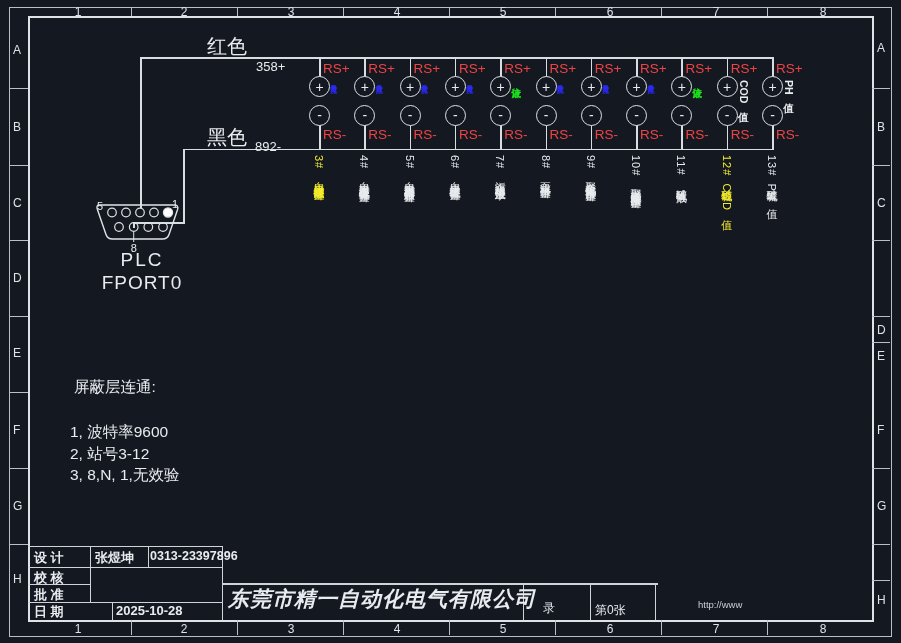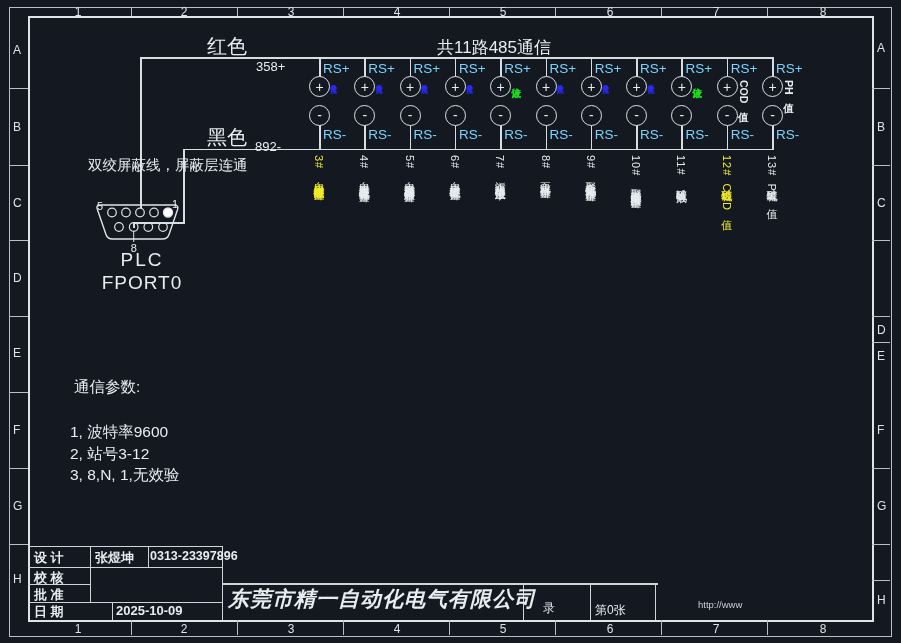--- a/index.html
+++ b/index.html
@@ -9,21 +9,21 @@
   .line{position:absolute;background:#d8dde1;}
   .frame{position:absolute;border:1px solid #b9bfc6;}
   .frame.inner{border:2px solid #dfe3e7;}
   .rulnum{position:absolute;font-size:12px;color:#dfe3e7;transform:translateX(-50%);}
   .rulletter{position:absolute;font-size:12px;color:#dfe3e7;transform:translateY(-50%);}
   .tick-v{position:absolute;width:1px;background:#b9bfc6;}
   .tick-h{position:absolute;height:1px;background:#b9bfc6;}
   .lbl{position:absolute;white-space:nowrap;}
   .channel{position:absolute;top:0;width:46px;height:330px;}
   .ch-vline{position:absolute;left:22px;width:1.5px;background:#d8dde1;}
-  .rs{position:absolute;left:26px;font-size:13.5px;color:#7dd3fc;white-space:nowrap;}
+  .rs{position:absolute;left:26px;font-size:13.5px;color:#ef4444;white-space:nowrap;}
   .terminal{position:absolute;left:12px;width:21px;height:21px;border:1.5px solid #dfe3e7;
             border-radius:50%;box-sizing:border-box;background:#141821;display:flex;
             align-items:center;justify-content:center;font-size:14px;line-height:1;color:#e8ecef;}
   .tag{position:absolute;left:33px;top:80px;writing-mode:vertical-rl;text-orientation:mixed;
        line-height:1.05;white-space:nowrap;font-weight:bold;}
   .devlbl{position:absolute;left:16px;top:155px;writing-mode:vertical-rl;text-orientation:mixed;
           font-size:11px;letter-spacing:1px;line-height:1;white-space:nowrap;}
   .tb-line{position:absolute;background:#cfd4d9;}
   .tb-text{position:absolute;font-size:13px;white-space:nowrap;}
   .company{position:absolute;left:228px;top:585px;font-size:21px;font-weight:bold;
@@ -75,34 +75,32 @@
       <span class="rulletter" style="left: 877px; top: 48px;">A</span>
       <span class="rulletter" style="left: 877px; top: 127px;">B</span>
       <span class="rulletter" style="left: 877px; top: 203px;">C</span>
       <span class="rulletter" style="left: 877px; top: 330px;">D</span>
       <span class="rulletter" style="left: 877px; top: 356px;">E</span>
       <span class="rulletter" style="left: 877px; top: 430px;">F</span>
       <span class="rulletter" style="left: 877px; top: 506px;">G</span>
       <span class="rulletter" style="left: 877px; top: 600px;">H</span>
     </div>
 
-  <div class="lbl" style="left:437px;top:36px;font-size:17px;">共11路485通信</div>
 
   <div class="line" style="left:140px;top:57px;width:634px;height:1.5px;"></div>
   <div class="line" style="left:140px;top:57px;width:1.5px;height:151px;"></div>
   <div class="line" style="left:183px;top:148.5px;width:591px;height:1.5px;"></div>
   <div class="line" style="left:183px;top:148.5px;width:1.5px;height:75px;"></div>
   <div class="line" style="left:133px;top:222px;width:51px;height:1.5px;"></div>
   <div class="line" style="left:133px;top:222px;width:1.5px;height:6px;"></div>
 
   <div class="lbl" style="left:207px;top:33px;font-size:20px;">红色</div>
   <div class="lbl" style="left:256px;top:59px;font-size:13px;">358+</div>
   <div class="lbl" style="left:207px;top:124px;font-size:20px;">黑色</div>
   <div class="lbl" style="left:255px;top:139px;font-size:13px;">892-</div>
-  <div class="lbl" style="left:88px;top:156px;font-size:14.5px;">双绞屏蔽线，屏蔽层连通</div>
 
   <svg class="abs" style="left:88px;top:196px;" width="104" height="64" viewBox="88 196 104 64">
     <path d="M 99,205 L 174,205 Q 179,205 177.6,209.5 L 169,234.5 Q 167.5,239 162.5,239 L 112.5,239 Q 107.5,239 106,234.5 L 97.4,209.5 Q 96,205 99,205 Z" fill="none" stroke="#dfe3e7" stroke-width="1.4"></path>
     <circle cx="112" cy="212.5" r="4.3" fill="none" stroke="#dfe3e7" stroke-width="1.2"></circle>
     <circle cx="126" cy="212.5" r="4.3" fill="none" stroke="#dfe3e7" stroke-width="1.2"></circle>
     <circle cx="140" cy="212.5" r="4.3" fill="none" stroke="#dfe3e7" stroke-width="1.2"></circle>
     <circle cx="154" cy="212.5" r="4.3" fill="none" stroke="#dfe3e7" stroke-width="1.2"></circle>
     <circle cx="168" cy="212.5" r="4.6" fill="#ffffff" stroke="#dfe3e7" stroke-width="1.2"></circle>
     <circle cx="119" cy="227" r="4.3" fill="none" stroke="#dfe3e7" stroke-width="1.2"></circle>
     <circle cx="133.7" cy="227" r="4.3" fill="none" stroke="#dfe3e7" stroke-width="1.2"></circle>
@@ -223,21 +221,21 @@
       <div class="ch-vline" style="top:125px;height:25px;"></div>
       <div class="rs rs-plus" style="top:61px;">RS+</div>
       <div class="terminal t-plus" style="top:76px;">+</div>
       <div class="tag" style="color: rgb(232, 236, 239); font-size: 10.5px;">PH值</div>
       <div class="terminal t-minus" style="top:104.5px;">-</div>
       <div class="rs rs-minus" style="top:127px;">RS-</div>
       <div class="devlbl" style="color: rgb(232, 236, 239);">13# 破乳罐PH值</div>
     </div>
     </div>
 
-  <div class="lbl" style="left:74px;top:377px;font-size:15.5px;">通信参数:</div>
+  <div class="lbl" style="left:74px;top:377px;font-size:15.5px;">屏蔽层连通:</div>
   <div class="lbl" style="left:70px;top:422px;font-size:15.5px;">1, 波特率9600</div>
   <div class="lbl" style="left:70px;top:444px;font-size:15.5px;">2, 站号3-12</div>
   <div class="lbl" style="left:70px;top:465px;font-size:15.5px;">3, 8,N, 1,无效验</div>
 
   <div>
     <div class="tb-line" style="left:28px;top:546px;width:195px;height:1px;"></div>
     <div class="tb-line" style="left:28px;top:567px;width:195px;height:1px;"></div>
     <div class="tb-line" style="left:28px;top:584px;width:62px;height:1px;"></div>
     <div class="tb-line" style="left:28px;top:602px;width:195px;height:1px;"></div>
     <div class="tb-line" style="left:222px;top:546px;width:1px;height:74px;"></div>
@@ -248,21 +246,21 @@
     <div class="tb-line" style="left:523px;top:583px;width:1px;height:37px;"></div>
     <div class="tb-line" style="left:590px;top:583px;width:1px;height:37px;"></div>
     <div class="tb-line" style="left:655px;top:583px;width:1px;height:37px;"></div>
 
     <div class="tb-text" style="left:34px;top:549px;font-weight:bold;">设 计</div>
     <div class="tb-text" style="left:95px;top:549px;font-weight:bold;">张煜坤</div>
     <div class="tb-text" style="left:150px;top:549px;font-size:12.5px;font-weight:bold;">0313-23397896</div>
     <div class="tb-text" style="left:34px;top:569px;font-weight:bold;">校 核</div>
     <div class="tb-text" style="left:34px;top:586px;font-weight:bold;">批 准</div>
     <div class="tb-text" style="left:34px;top:603px;font-weight:bold;">日 期</div>
-    <div class="tb-text" style="left:116px;top:603px;font-weight:bold;">2025-10-09</div>
+    <div class="tb-text" style="left:116px;top:603px;font-weight:bold;">2025-10-28</div>
     <div class="company">东莞市精一自动化电气有限公司</div>
     <div class="tb-text" style="left:543px;top:600px;font-size:12px;">录</div>
     <div class="tb-text" style="left:595px;top:602px;font-size:12px;">第0张</div>
     <div class="tb-text" style="left:698px;top:599px;font-size:9.5px;color:#c9ced4;">http://www</div>
   </div>
 
 
 <div class="tick-v" style="left: 131px; top: 7px; height: 9px;"></div>
     <div class="tick-v" style="left: 131px; top: 620px; height: 15px;"></div>
     <div class="tick-v" style="left: 237px; top: 7px; height: 9px;"></div>

